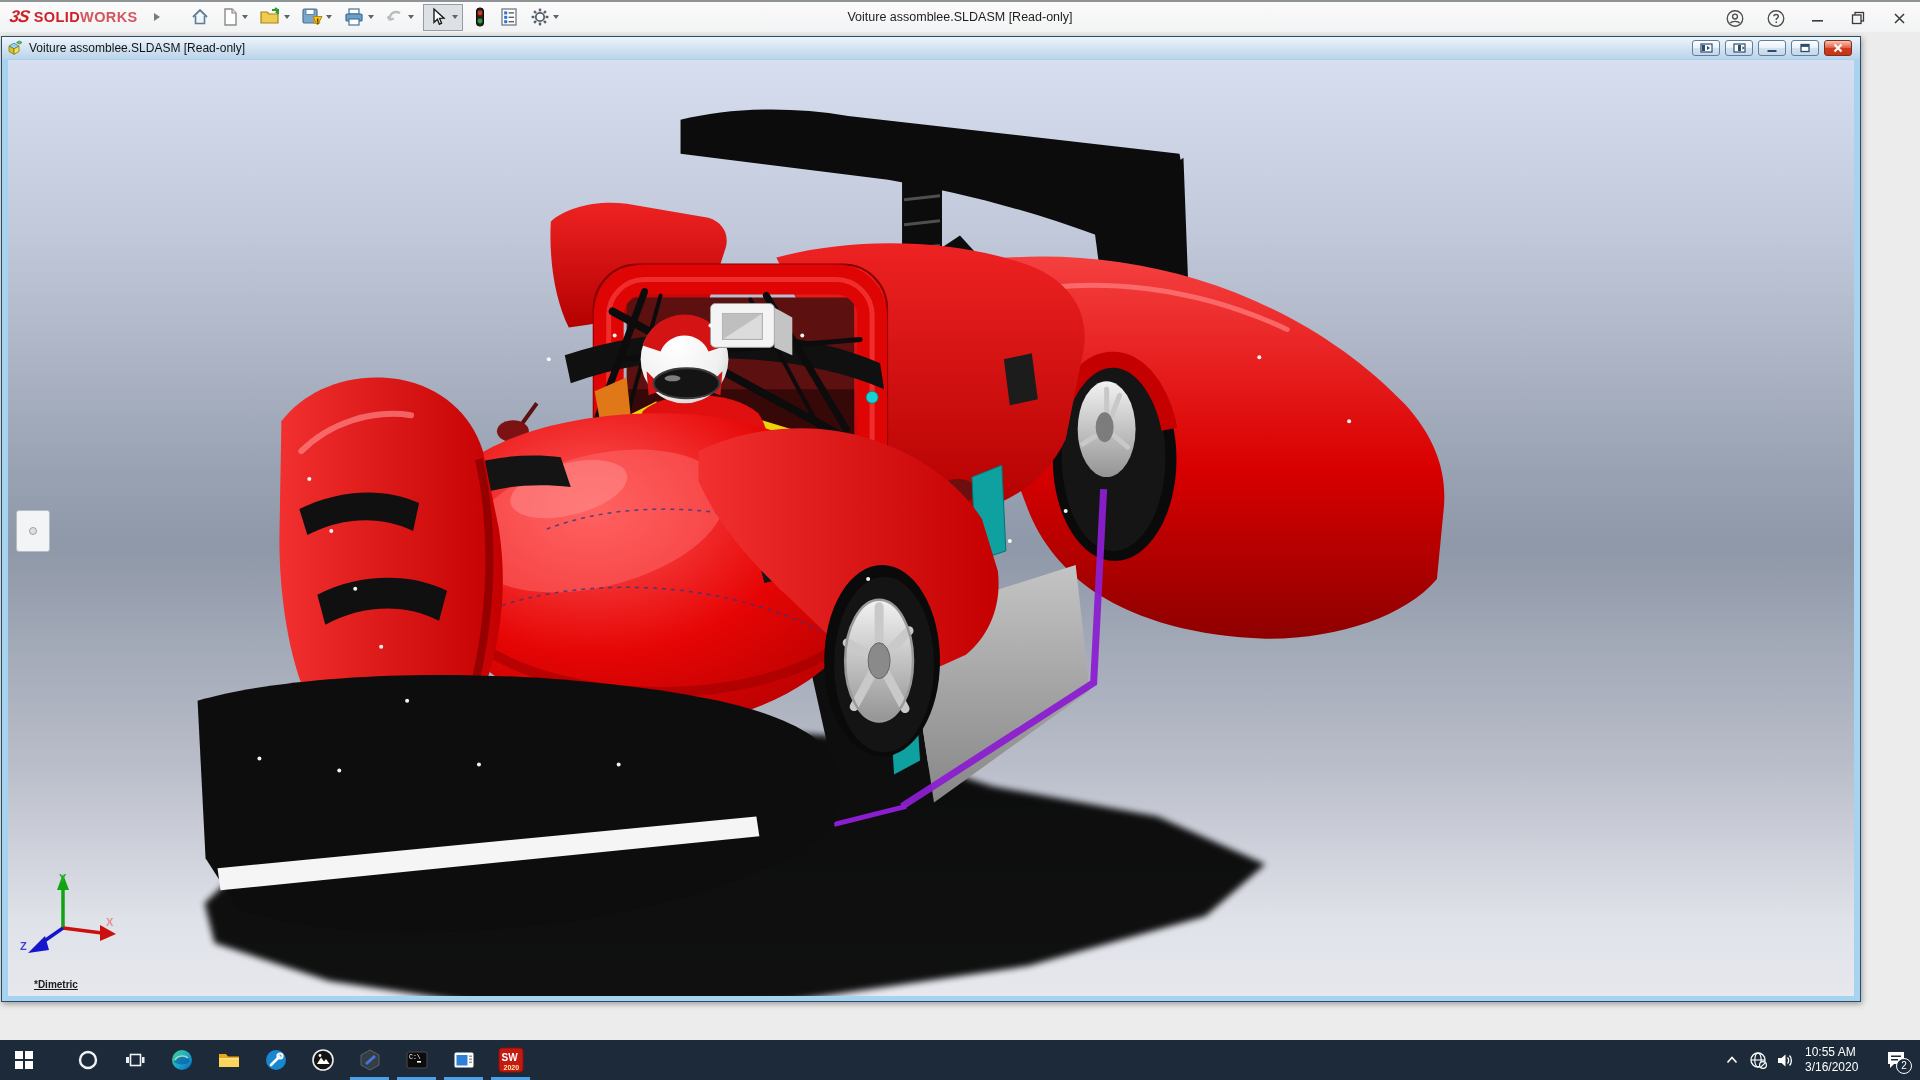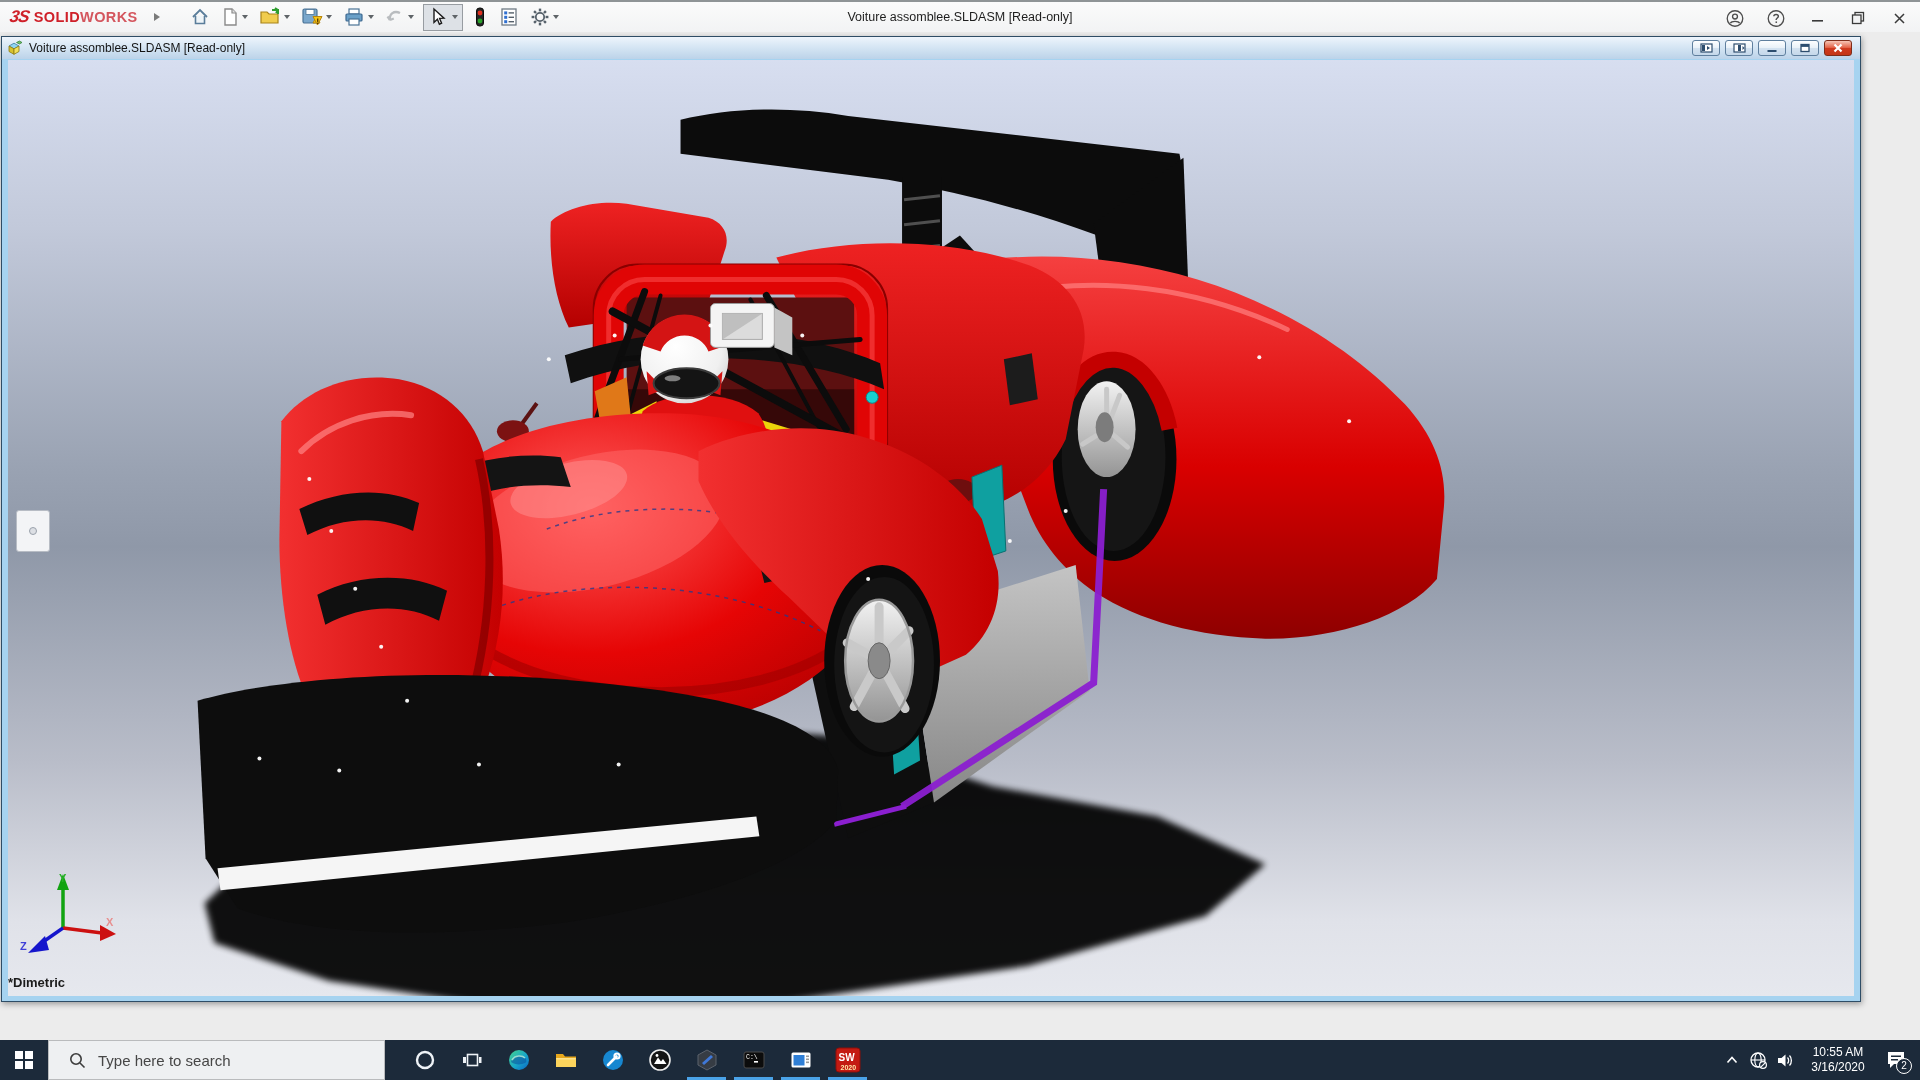--- a/index.html
+++ b/index.html
@@ -44,37 +44,37 @@
   .viewport{position:absolute;left:6px;top:23px;width:1846px;height:936px;overflow:hidden;
     background:linear-gradient(180deg,#d7def0 0%,#c2c9da 18%,#99a2b2 44%,#8f98a8 52%,
       #b9bdc9 75%,#e0e2e9 92%,#e6e8ee 100%);}
   .carsvg{position:absolute;left:0;top:0;}
 
   .splitter-tab{position:absolute;left:8px;top:450px;width:34px;height:42px;background:#f3f4f6;
     border:1px solid #b7bcc4;border-radius:3px;}
   .splitter-dot{position:absolute;left:50%;top:50%;transform:translate(-50%,-50%);
     width:8px;height:8px;border-radius:50%;background:#dcdfe4;border:1px solid #9aa1ab;}
   .triad{position:absolute;left:10px;bottom:26px;}
-  .view-label{position:absolute;left:0;bottom:6px;font-size:13px;font-weight:bold;color:#1b1b1b;}
+  .view-label{position:absolute;left:26px;bottom:6px;font-size:10px;font-weight:bold;color:#1b1b1b;text-decoration:underline;}
 
   
   .taskbar{position:absolute;left:0;bottom:0;width:1920px;height:40px;background:#1c2a3a;
     display:flex;align-items:center;z-index:9;}
   .start-btn{width:48px;height:40px;display:flex;align-items:center;justify-content:center;}
   .win-logo{display:grid;grid-template-columns:8px 8px;grid-template-rows:8px 8px;gap:2px;}
   .win-logo div{background:#fff;}
   .search-box{width:337px;height:40px;background:#eef0f2;border:1px solid #b9bbbd;
     display:flex;align-items:center;}
   .search-text{font-size:15px;color:#464646;margin-left:12px;}
   .task-icons{display:flex;height:40px;margin-left:16px;}
   .task-btn{width:47px;height:40px;display:flex;align-items:center;justify-content:center;position:relative;}
   .run-bar{position:absolute;bottom:0;left:4px;right:4px;height:3px;background:#4aa3e8;}
   .tray{margin-left:auto;display:flex;align-items:center;height:40px;}
   .tray-btn{width:27px;height:40px;display:flex;align-items:center;justify-content:center;}
-  .clock{width:66px;text-align:center;color:#fff;font-size:12px;line-height:15px;margin:0 7px 0 6px;}
+  .clock{width:66px;text-align:left;color:#fff;font-size:12px;line-height:15px;margin:0 7px 0 6px;}
   .action-btn{width:36px;height:40px;display:flex;align-items:center;justify-content:center;
     position:relative;margin-right:6px;}
   .badge{position:absolute;right:2px;bottom:6px;width:16px;height:16px;border-radius:50%;
     background:#1c2a3a;border:1.5px solid #fff;color:#fff;font-size:10px;line-height:13px;
     text-align:center;}
 </style>
 </head>
 <body>
 
 <div class="appbar">
@@ -471,27 +471,20 @@
 <div class="taskbar">
   <div class="start-btn">
     <div class="win-logo">
       <div></div>
         <div></div>
         <div></div>
         <div></div>
     </div>
   </div>
 
-  <div class="search-box">
-    <svg width="17" height="17" viewBox="0 0 17 17" style="margin-left:20px">
-      <circle cx="7" cy="7" r="5.2" fill="none" stroke="#3c3c3c" stroke-width="1.6"></circle>
-      <line x1="11" y1="11" x2="15.5" y2="15.5" stroke="#3c3c3c" stroke-width="1.6"></line>
-    </svg>
-    <span class="search-text">Type here to search</span>
-  </div>
 
   <div class="task-icons">
     <div class="task-btn">
       <svg width="22" height="22" viewBox="0 0 22 22">
         <circle cx="11" cy="11" r="8" fill="none" stroke="#eef2f6" stroke-width="2.4"></circle>
       </svg>
     </div>
     <div class="task-btn">
       <svg width="22" height="22" viewBox="0 0 22 22">
         <rect x="6.5" y="5.5" width="10" height="11" fill="none" stroke="#eef2f6" stroke-width="1.6"></rect>

